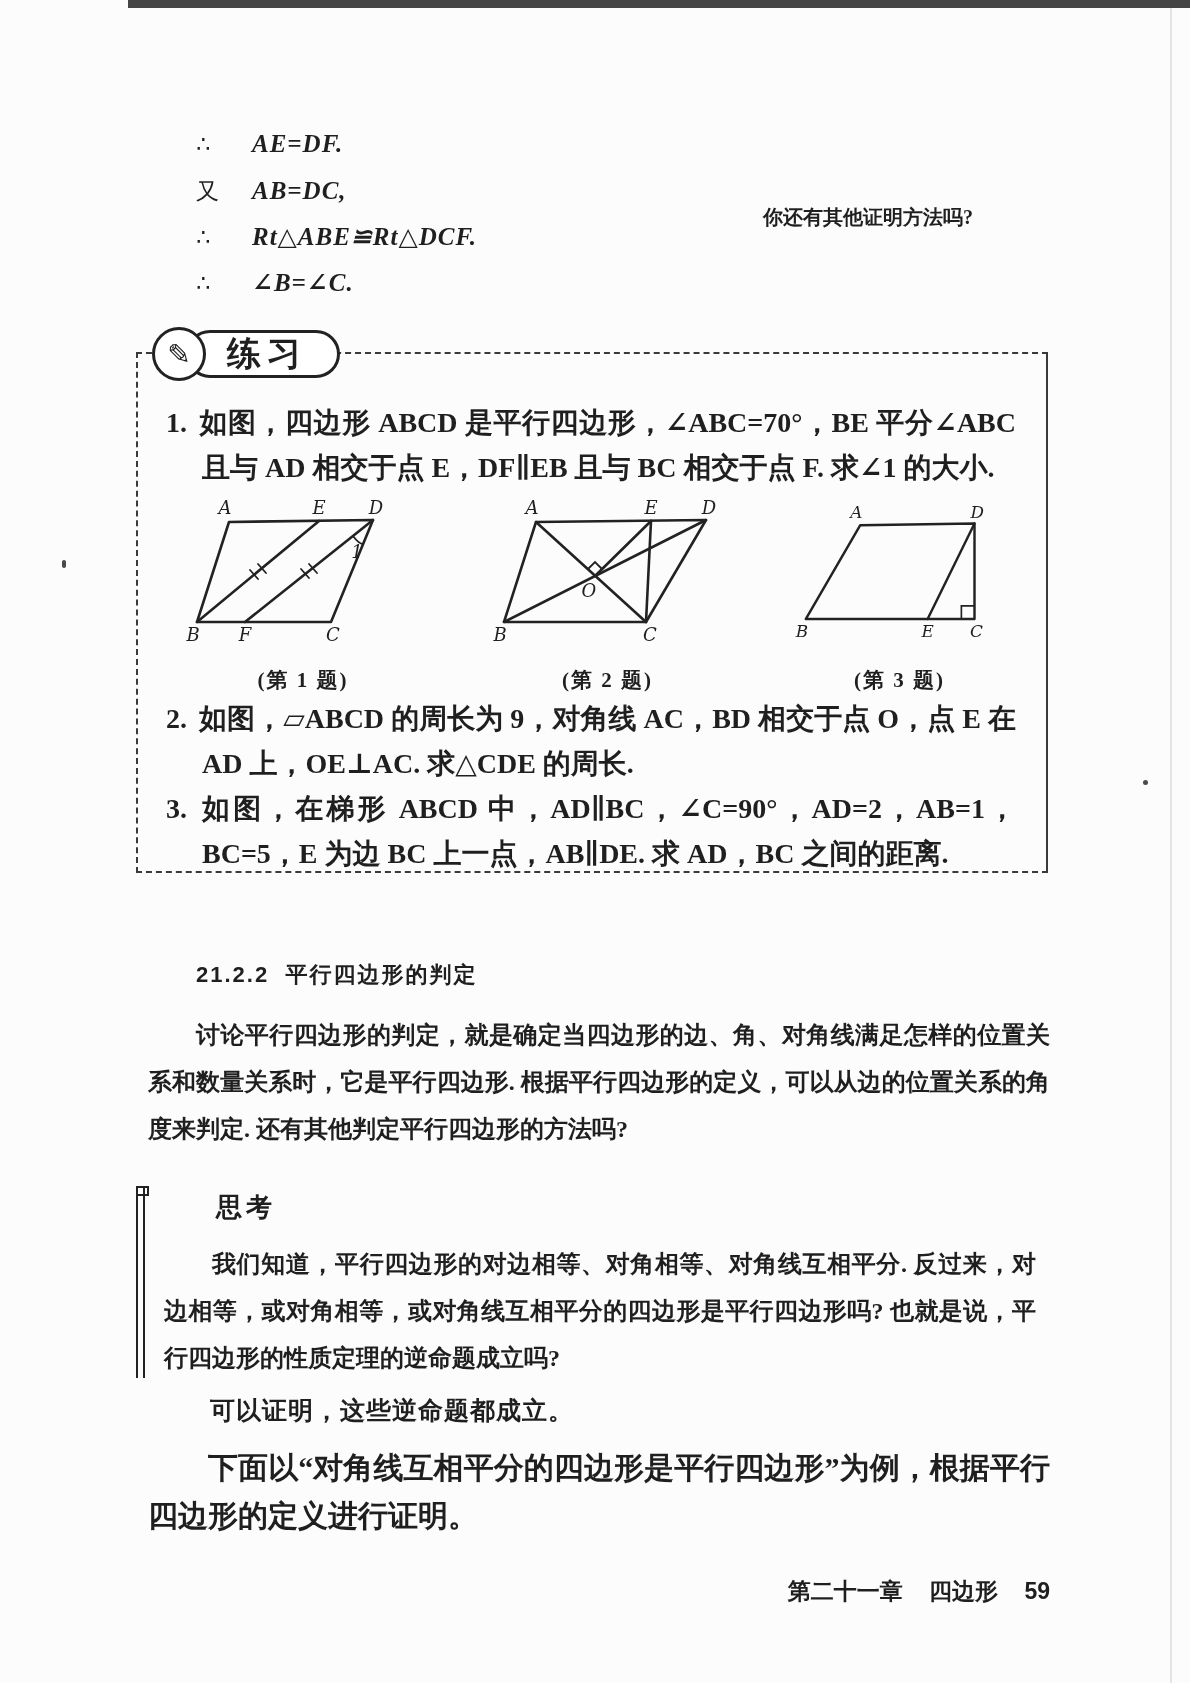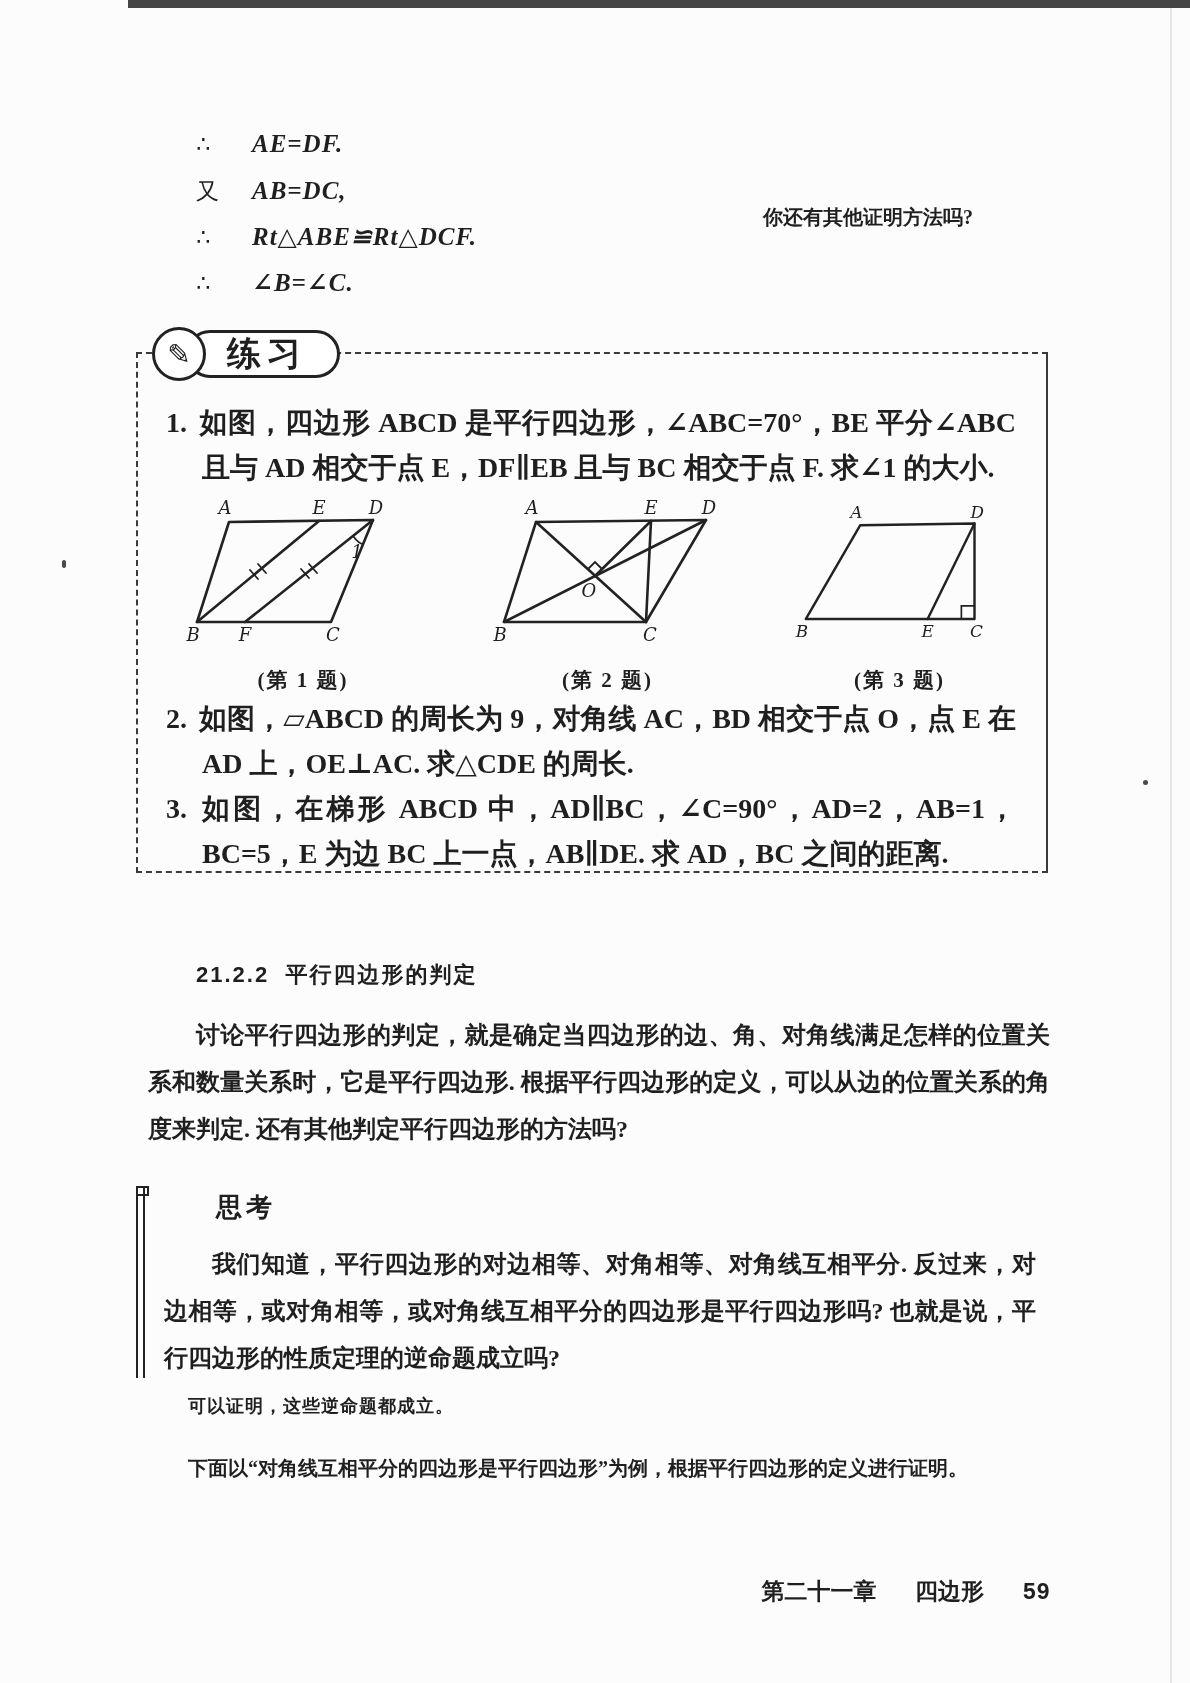--- a/index.html
+++ b/index.html
@@ -75,35 +75,35 @@
   .think::before { content:""; position:absolute; left:0; top:2px; bottom:4px; width:2px; background:#222; }
   .think::after  { content:""; position:absolute; left:7px; top:2px; bottom:4px; width:2px; background:#222; }
   .think-cap { position:absolute; left:0; top:0; width:13px; height:10px; border:2px solid #222; background:#fff; }
   .think-head {
     font-size:26px; font-weight:bold; font-family:"Liberation Sans",sans-serif;
     margin:4px 0 16px 52px; letter-spacing:4px;
   }
   .think-body { font-size:24px; line-height:47px; text-align:justify; text-indent:2em; font-weight:600; }
 
   .close1 {
-    position:absolute; left:152px; top:1394px; width:902px;
-    font-size:18px; font-weight:bold; text-indent:2em;
+    position:absolute; left:160px; top:1394px; width:902px;
+    font-size:25px; font-weight:bold; text-indent:2em;
     font-family:"Liberation Sans",sans-serif; letter-spacing:1px;
   }
   .close2 {
     position:absolute; left:148px; top:1444px; width:902px;
-    font-size:20px; line-height:48px; text-align:justify; text-indent:2em; font-weight:600;
+    font-size:30px; line-height:48px; text-align:justify; text-indent:2em; font-weight:600;
   }
 
   .footer {
     position:absolute; left:0; top:1576px; width:1050px;
     text-align:right; font-size:23px; font-weight:bold;
     font-family:"Liberation Sans",sans-serif;
   }
-  .footer span { margin-left:32px;font-family:Liberation Mono, monospace; }
+  .footer span { margin-left:20px; }
 
   .speck { position:absolute; background:#4a4a4a; border-radius:50%; }
 </style>
 </head>
 <body>
 
 <div class="top-bar"></div>
 <div class="page-edge"></div>
 
 <div class="proof">

